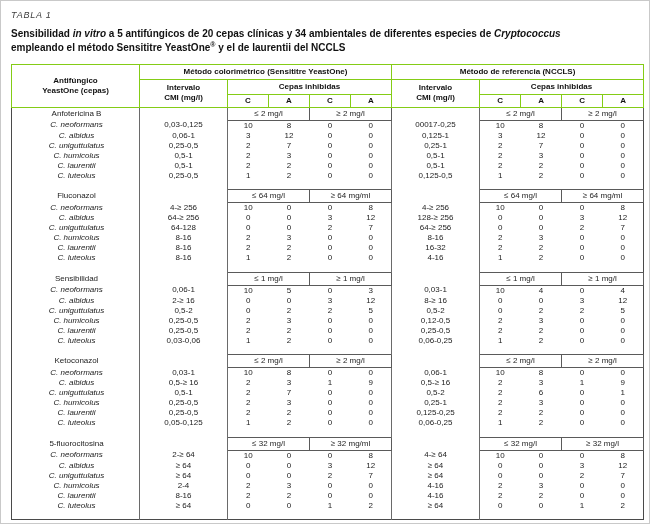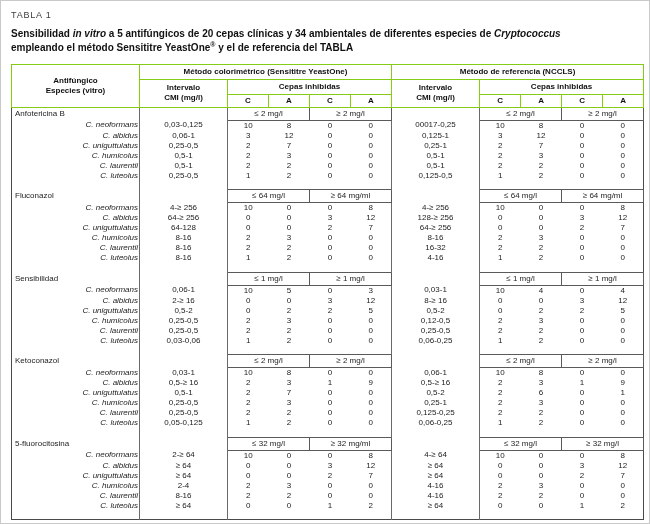--- a/index.html
+++ b/index.html
@@ -11,20 +11,21 @@
     color: #1c1c1c;
     overflow: hidden;
   }
   .page { padding: 9px 8px 0 10px; }
 
   .tabla-label {
     font-size: 9px;
     color: #3d3d3d;
     letter-spacing: 0.8px;
     margin-bottom: 7px;
+    font-style: italic;
   }
   .caption {
     font-size: 10px;
     font-weight: bold;
     line-height: 1.32;
     max-width: 592px;
     margin-bottom: 9px;
     color: #111;
   }
   .caption i { font-style: italic; }
@@ -48,61 +49,61 @@
   .hd.ca { padding: 1px 0; }
 
   td {
     font-size: 8px;
     line-height: 1.25;
     padding: 0 1px;
     vertical-align: middle;
     color: #1c1c1c;
   }
   .b-r { border-right: 1px solid #6a6a6a; }
-  .sp-name { font-style: italic; text-align: right; padding-left: 3px; white-space: nowrap; overflow: hidden; }
-  .grp-name { text-align: left; padding-left: 3px; white-space: nowrap; font-style: normal; }
+  .sp-name { font-style: italic; text-align: center; padding-left: 3px; white-space: nowrap; overflow: hidden; }
+  .grp-name { text-align: center; padding-left: 3px; white-space: nowrap; font-style: normal; }
   .intv { text-align: center; white-space: nowrap; }
   .val { text-align: center; }
   .thr {
     border: 1px solid #5a5a5a;
     text-align: center;
     padding: 10px 0;
     white-space: nowrap;
   }
   .group-row td { padding-top: 1px; padding-bottom: 1px; }
   .spacer-row td { height: 9px; }
 </style>
 </head>
 <body>
 
 <div class="page">
 
   <div class="tabla-label">TABLA 1</div>
 
-  <p class="caption"><span>Sensibilidad </span><i>in vitro</i><span> a 5 antifúngicos de 20 cepas clínicas y 34 ambientales de diferentes especies de </span><i>Cryptococcus</i><span> empleando el método Sensititre YeastOne</span><sup>®</sup><span> y el de referencia del TABLA</span></p>
+  <p class="caption"><span>Sensibilidad </span><i>in vitro</i><span> a 5 antifúngicos de 20 cepas clínicas y 34 ambientales de diferentes especies de </span><i>Cryptococcus</i><span> empleando el método Sensititre YeastOne</span><sup>®</sup><span> y el de laurentii del NCCLS</span></p>
 
   <table class="main">
     <colgroup>
       <col style="width:128px">
         <col style="width:88px">
       <col style="width:41px">
         <col style="width:41px">
         <col style="width:41px">
         <col style="width:41px">
       <col style="width:88px">
       <col style="width:41px">
         <col style="width:41px">
         <col style="width:41px">
         <col style="width:41px">
     </colgroup>
     <thead>
       <tr>
         <th rowspan="3" class="hd">
           <div>Antifúngico</div>
-          <div>Especies (vitro)</div>
+          <div>YeastOne (cepas)</div>
         </th>
         <th colspan="5" class="hd">Método colorimétrico (Sensititre YeastOne)</th>
         <th colspan="5" class="hd">Método de referencia (NCCLS)</th>
       </tr>
       <tr>
         <th rowspan="2" class="hd">
           <div>Intervalo</div>
           <div>CMI (mg/l)</div>
         </th>
         <th colspan="4" class="hd">Cepas inhibidas</th>

